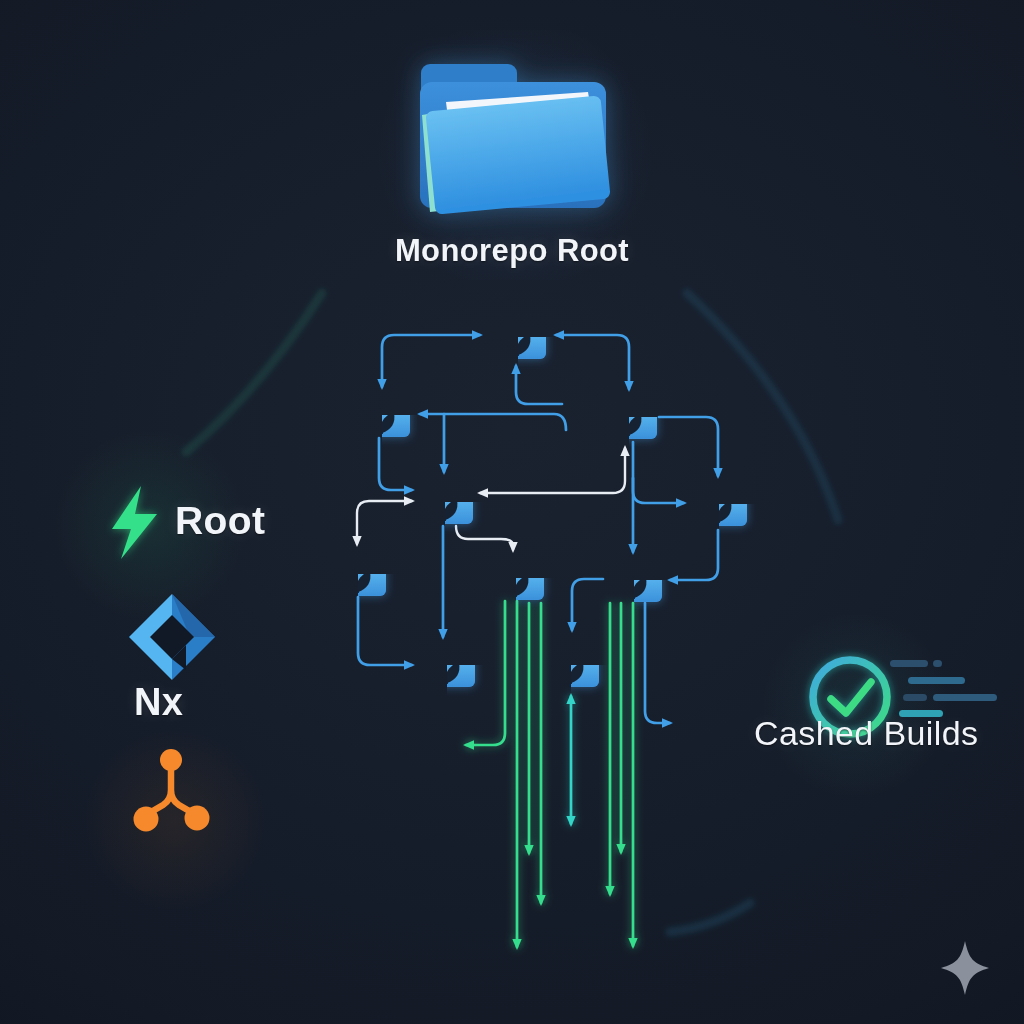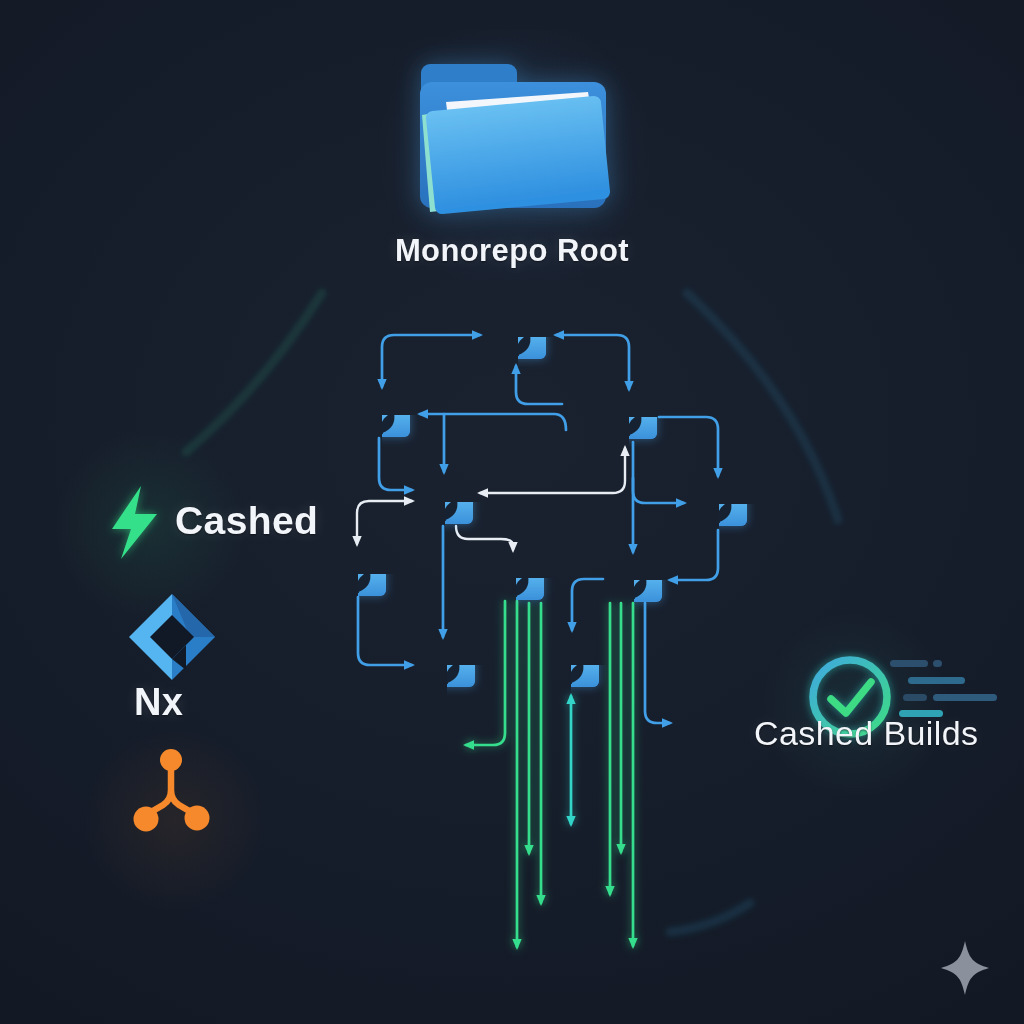--- a/index.html
+++ b/index.html
@@ -281,16 +281,16 @@
         <rect x="933" y="694" width="64" height="7" rx="3.5" fill="#2e5b7c"></rect>
         <rect x="899" y="710" width="44" height="7" rx="3.5" fill="#2fa3b4"></rect>
       </g>
 
     <g>
       <path d="M 965 941 C 969 959 973 963 989 968 C 973 973 969 977 965 995 C 961 977 957 973 941 968 C 957 963 961 959 965 941 Z" fill="#8a919c"></path>
     </g>
   </svg>
 
   <div class="label" id="lbl-root">Monorepo Root</div>
-  <div class="label" id="lbl-turbo">Cashed</div>
+  <div class="label" id="lbl-turbo">Root</div>
   <div class="label" id="lbl-nx">Nx</div>
   <div class="label" id="lbl-cached">Cashed Builds</div>
 </div>
 
 </body></html>

